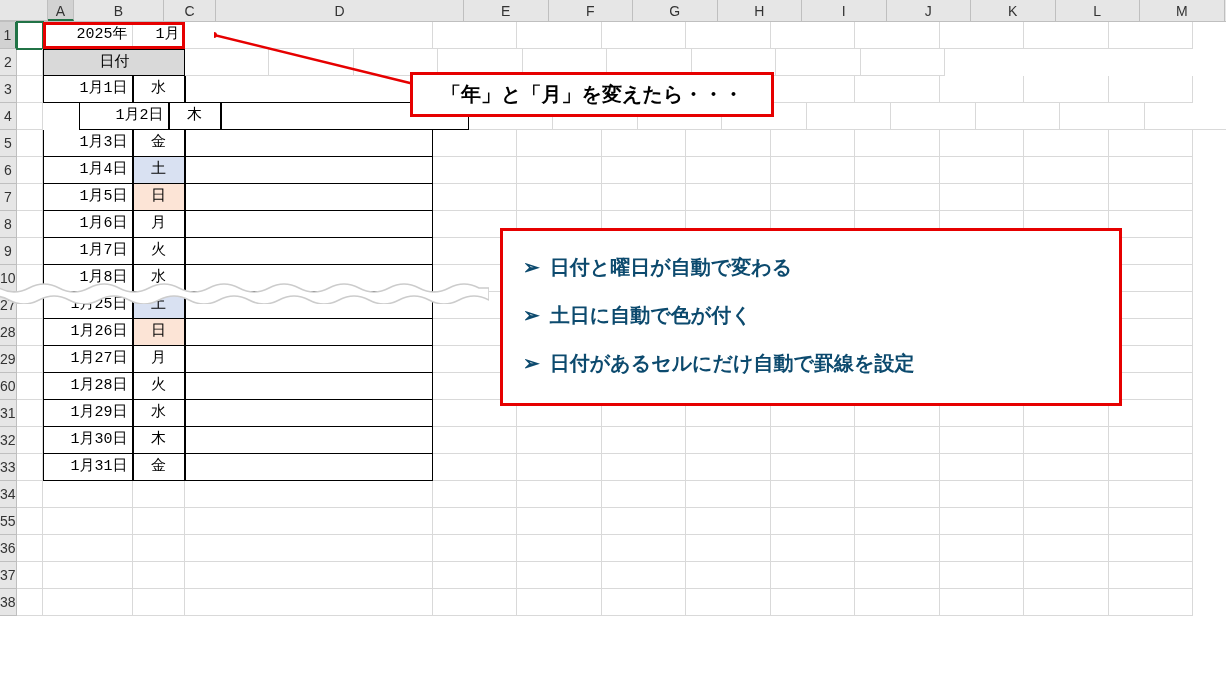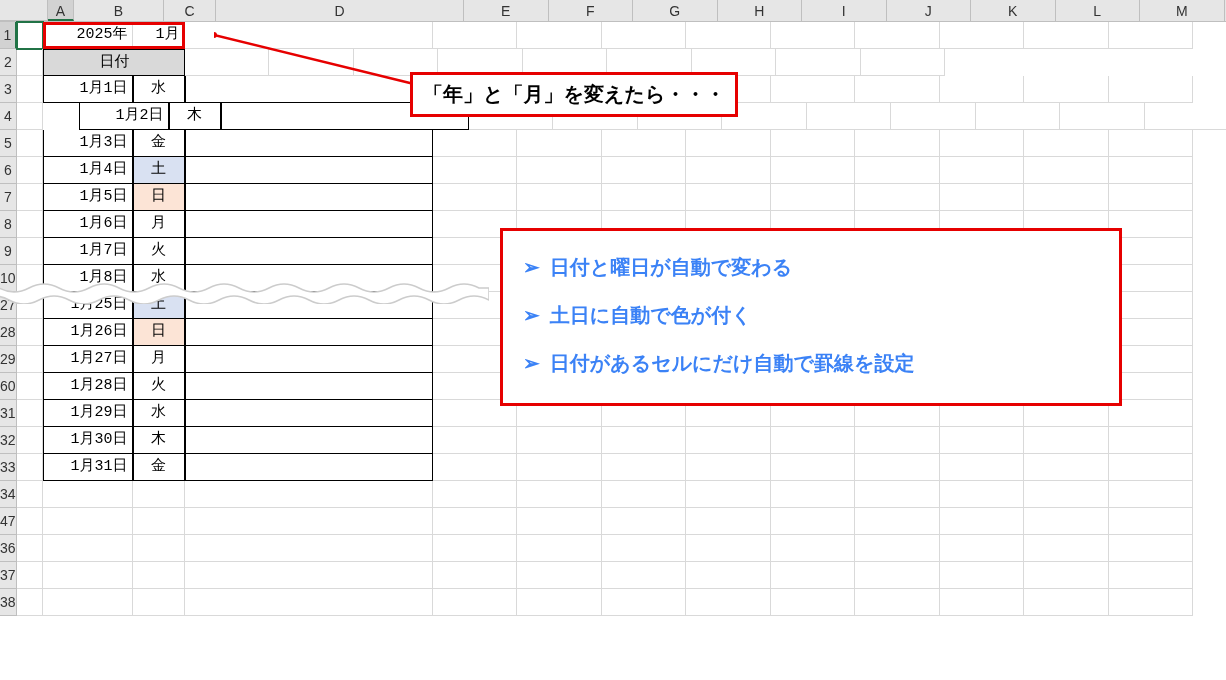--- a/index.html
+++ b/index.html
@@ -125,38 +125,38 @@
   }
   .wavy-break svg { width: 100%; height: 100%; }
 
   
   .callout {
     position: absolute;
     border: 3px solid #e60000;
     background: #fff;
     font-size: 20px;
     font-weight: bold;
-    padding: 6px 10px;
+    padding: 6px 28px;
     white-space: nowrap;
   }
   .callout-line {
     position: absolute;
     background: transparent;
     pointer-events: none;
   }
 
   
   .feature-box {
     position: absolute;
     border: 3px solid #e60000;
     background: #fff;
     padding: 12px 20px 16px 20px;
     font-size: 20px;
     font-weight: bold;
-    color: #3b82f6;
+    color: #0c4a6e;
     line-height: 2.4;
   }
   .feature-box .bullet {
     display: inline-block;
     margin-right: 10px;
   }
 
 </style>
 </head>
 <body>
@@ -195,21 +195,21 @@
       <div class="rh">10</div>
 
       <div class="rh">27</div>
       <div class="rh">28</div>
       <div class="rh">29</div>
       <div class="rh">60</div>
       <div class="rh">31</div>
       <div class="rh">32</div>
       <div class="rh">33</div>
       <div class="rh">34</div>
-      <div class="rh">47</div>
+      <div class="rh">55</div>
       <div class="rh">36</div>
       <div class="rh">37</div>
       <div class="rh">38</div>
     </div>
 
     <div class="cells">
 
       <div class="row">
         <div class="cell cA active-cell"></div>
         <div class="cell cB">2025年</div>

